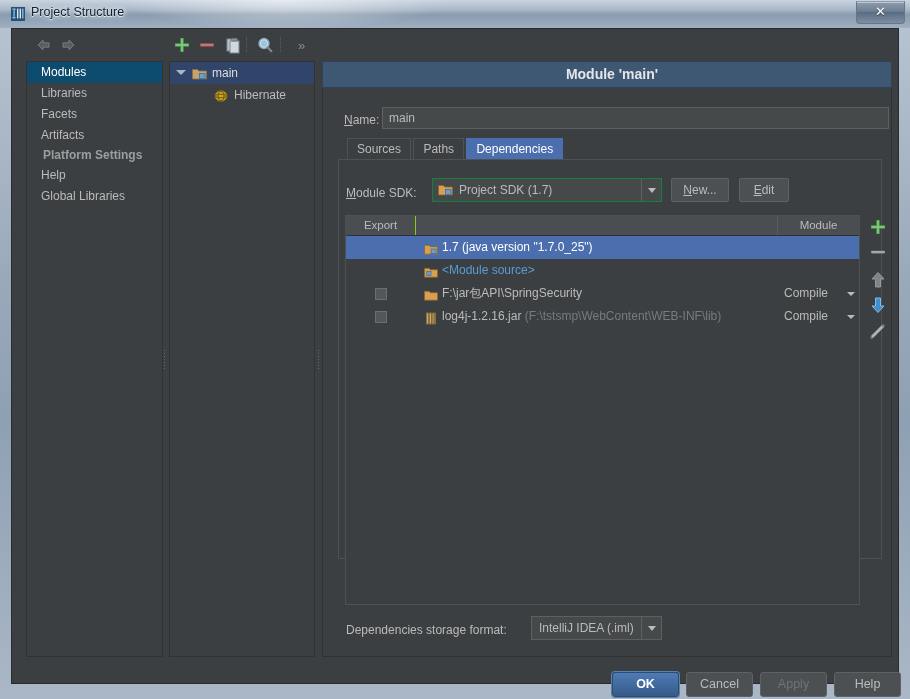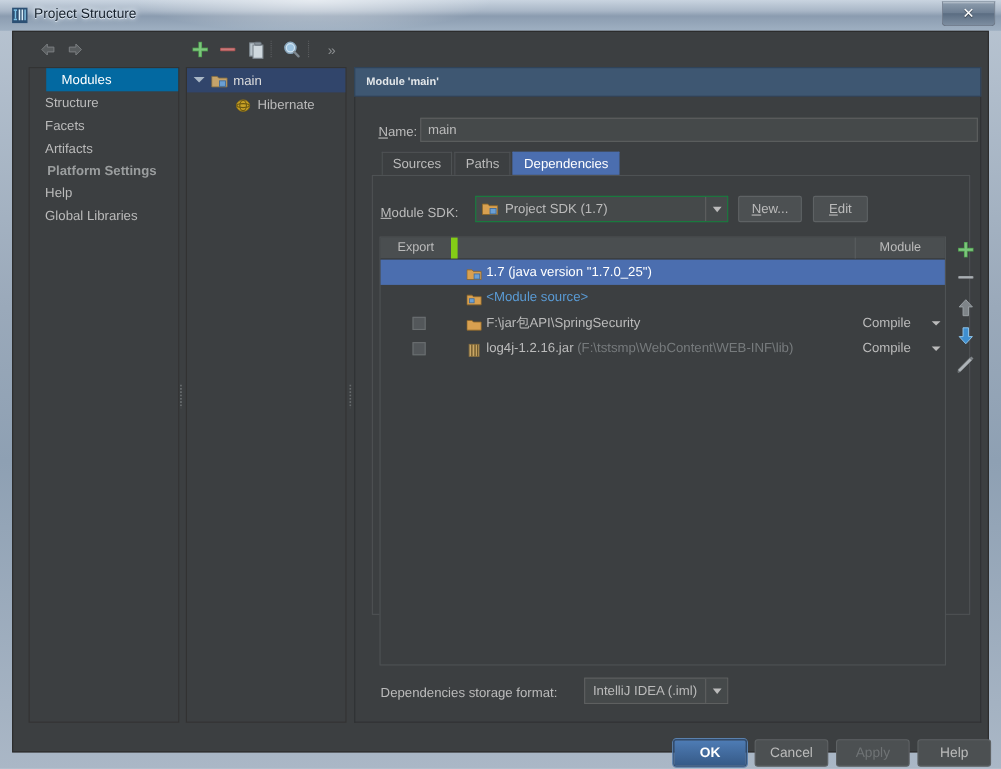--- a/index.html
+++ b/index.html
@@ -135,23 +135,22 @@
   .cat-item {
     height: 21px;
     line-height: 21px;
     padding-left: 14px;
     color: #bbbbbb;
     font-size: 12px;
     white-space: nowrap;
     cursor: default;
   }
   .cat-item.selected {
-    background: #0369a1;
+    background: #0c4a6e;
     color: #ffffff;
-    margin-left: 15px;
   }
 
   
   .splitter {
     position: absolute;
     top: 32px;
     width: 6px; height: 596px;
   }
   .splitter .grip {
     position: absolute;
@@ -204,24 +203,25 @@
   }
   .content-header {
     position: absolute;
     left: 0; top: 0;
     width: 570px; height: 27px;
     background: #3e5772;
     border: 1px solid #2f4258;
     box-sizing: border-box;
     color: #e3e7ea;
     font-weight: bold;
-    font-size: 10px;
+    font-size: 14px;
     line-height: 25px;
     padding-left: 10px;
     white-space: nowrap;
+    text-align: center;
   }
   .content-body {
     position: absolute;
     left: 0; top: 27px;
     width: 570px; height: 569px;
     background: #3c3f41;
     border: 1px solid #2f3133;
     border-top: none;
     box-sizing: border-box;
   }
@@ -356,21 +356,21 @@
   .dep-head .col {
     position: absolute;
     top: 0;
     height: 19px;
     line-height: 18px;
     color: #bbbbbb;
     font-size: 11.5px;
     text-align: center;
     box-sizing: border-box;
   }
-  .col-export { left: 0; width: 70px; border-right: 6px solid #84cc16; }
+  .col-export { left: 0; width: 70px; border-right: 1px solid #84cc16; }
   .col-mid    { left: 70px; width: 362px; border-right: 1px solid #5a5e60; }
   .col-scope  { left: 432px; width: 81px; }
 
   .dep-row {
     position: relative;
     height: 23px;
     line-height: 23px;
     white-space: nowrap;
     font-size: 12px;
     color: #bbbbbb;
@@ -542,21 +542,21 @@
           <circle cx="9" cy="8.5" r="3.2" fill="#9cc3e0"></circle>
           <line x1="12.6" y1="12.3" x2="16.4" y2="16.2" stroke="#7d878f" stroke-width="2.2" stroke-linecap="round"></line>
         </svg>
       </div>
       <div class="tb-sep" style="left:268px;"></div>
       <div class="tb-more">»</div>
     </div>
 
     <div class="settings-pane">
       <div class="cat-item selected">Modules</div>
-      <div class="cat-item">Structure</div>
+      <div class="cat-item">Libraries</div>
       <div class="cat-item">Facets</div>
       <div class="cat-item">Artifacts</div>
       <div class="cat-head">Platform Settings</div>
       <div class="cat-item">Help</div>
       <div class="cat-item">Global Libraries</div>
     </div>
 
     <div class="splitter split-a">
         <div class="grip"></div>
       </div>

